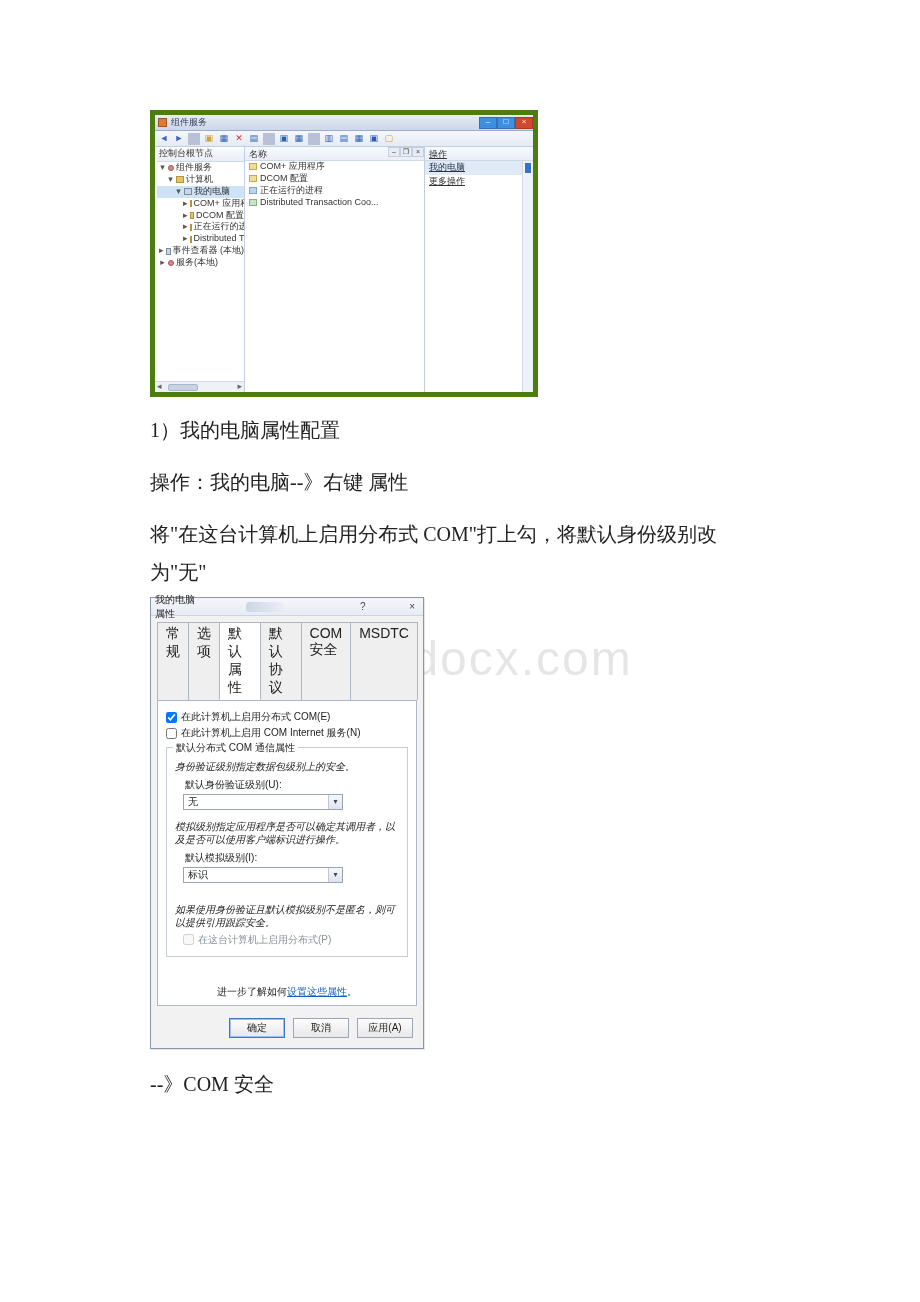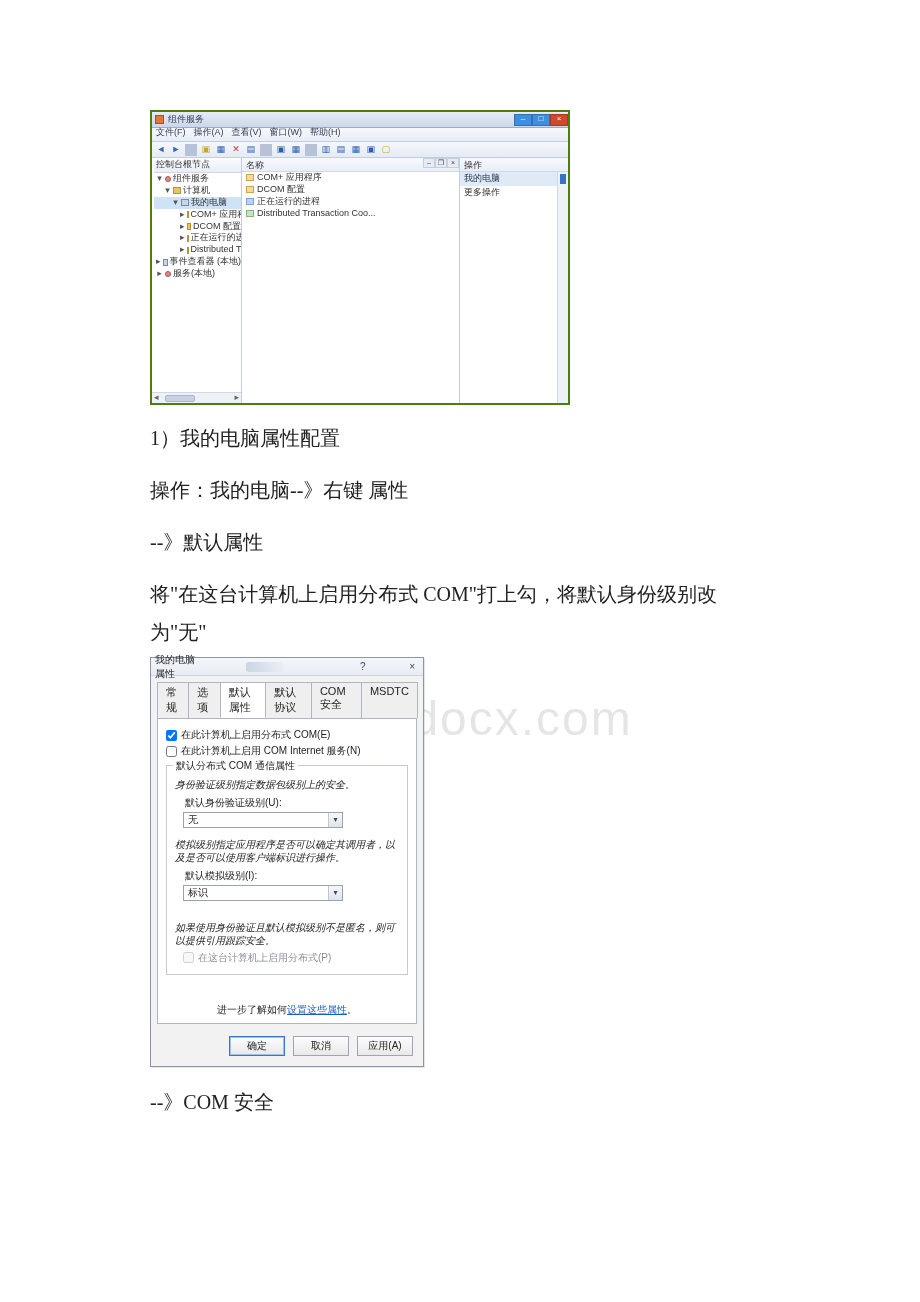--- a/index.html
+++ b/index.html
@@ -9,22 +9,22 @@
     font-family: "Microsoft YaHei", "SimSun", Arial, sans-serif;
     color: #333;
     width: 920px;
   }
   .page {
     padding: 0 150px 60px 150px;
   }
 
   
   .mmc-window {
-    width: 420px;
-    border: 2px solid #4d7c0f;
+    width: 388px;
+    border: 5px solid #4d7c0f;
     margin-top: 110px;
     font-size: 9px;
     line-height: 1.1;
     background: #fff;
     position: relative;
   }
   .mmc-titlebar {
     display: flex;
     align-items: center;
     height: 16px;
@@ -121,21 +121,21 @@
     background: linear-gradient(#f7f9fc,#e9eef7);
     border-bottom: 1px solid #d0d8e7;
     padding-left: 4px;
     line-height: 14px;
   }
   .center-item { display: flex; align-items: center; gap: 3px; padding: 1px 4px; }
   .ic-sq-y { width: 8px; height: 7px; background: #f0dd9a; border: 1px solid #c9a84a; }
   .ic-sq-b { width: 8px; height: 7px; background: #bcd4ef; border: 1px solid #7ea3cf; }
   .ic-sq-g { width: 8px; height: 7px; background: #c7e3c3; border: 1px solid #86b47e; }
 
-  .mmc-right { width: 108px; position: relative; }
+  .mmc-right { width: 108px; position: relative; text-decoration: underline; }
   .right-sel {
     margin: 0; padding: 2px 4px;
     background: #dfeaf6; color: #22364f;
   }
   .right-item { padding: 2px 4px; display: flex; justify-content: space-between; align-items: center; }
   .right-arrow { color: #333; }
   .right-vscroll {
     position: absolute; top: 14px; bottom: 0; right: 0; width: 11px;
     background: #eef1f6; border-left: 1px solid #d0d8e7;
   }
@@ -208,21 +208,21 @@
     background:#f2f2f2;
     padding: 6px 6px 0 6px;
     gap:0;
   }
   .tab {
     padding: 2px 8px;
     border: 1px solid #aeb6c3;
     background: #efefef;
     border-bottom: none;
     margin-right:-1px;
-    font-size:11px;
+    font-size:14px;
   }
   .tab.active {
     background:#fff;
     position:relative; z-index:2;
     border-bottom:1px solid #fff;
   }
   .tab-panel {
     margin: 0 6px 6px 6px;
     background:#fff;
     border:1px solid #aeb6c3;
@@ -281,27 +281,20 @@
 
   <div class="mmc-window">
     <div class="mmc-titlebar">
       <span style="width:9px;height:9px;background:#e07838;border:1px solid #a6521d;"></span>
       <span class="title-text">组件服务</span>
       <div class="win-btns">
         <div class="win-btn wb-min">–</div>
         <div class="win-btn wb-max">□</div>
         <div class="win-btn wb-close">×</div>
       </div>
-    </div>
-    <div class="mmc-menubar">
-      <span>文件(F)</span>
-      <span>操作(A)</span>
-      <span>查看(V)</span>
-      <span>窗口(W)</span>
-      <span>帮助(H)</span>
     </div>
     <div class="mmc-toolbar">
       <span class="tb-arrow">◄</span>
       <span class="tb-arrow">►</span>
       <span class="tb-sep"></span>
       <span class="tb-folder">▣</span>
       <span class="tb-blue">▦</span>
       <span class="tb-red">✕</span>
       <span class="tb-blue">▤</span>
       <span class="tb-sep"></span>
@@ -404,21 +397,20 @@
           <span>更多操作</span>
           <span class="right-arrow">▸</span>
         </div>
         <div class="right-vscroll"></div>
       </div>
     </div>
   </div>
 
   <div class="doc-text">1）我的电脑属性配置</div>
   <div class="doc-text">操作：我的电脑--》右键 属性</div>
-  <div class="doc-text">--》默认属性</div>
   <div class="doc-text">将"在这台计算机上启用分布式 COM"打上勾，将默认身份级别改为"无"</div>
 
   <div style="position:relative;">
     <div class="watermark" style="left:110px; top:34px;">www.bdocx.com</div>
 
     <div class="dlg">
       <div class="dlg-title">
         <span>我的电脑 属性</span>
         <span class="blur"></span>
         <span class="sp"></span>

